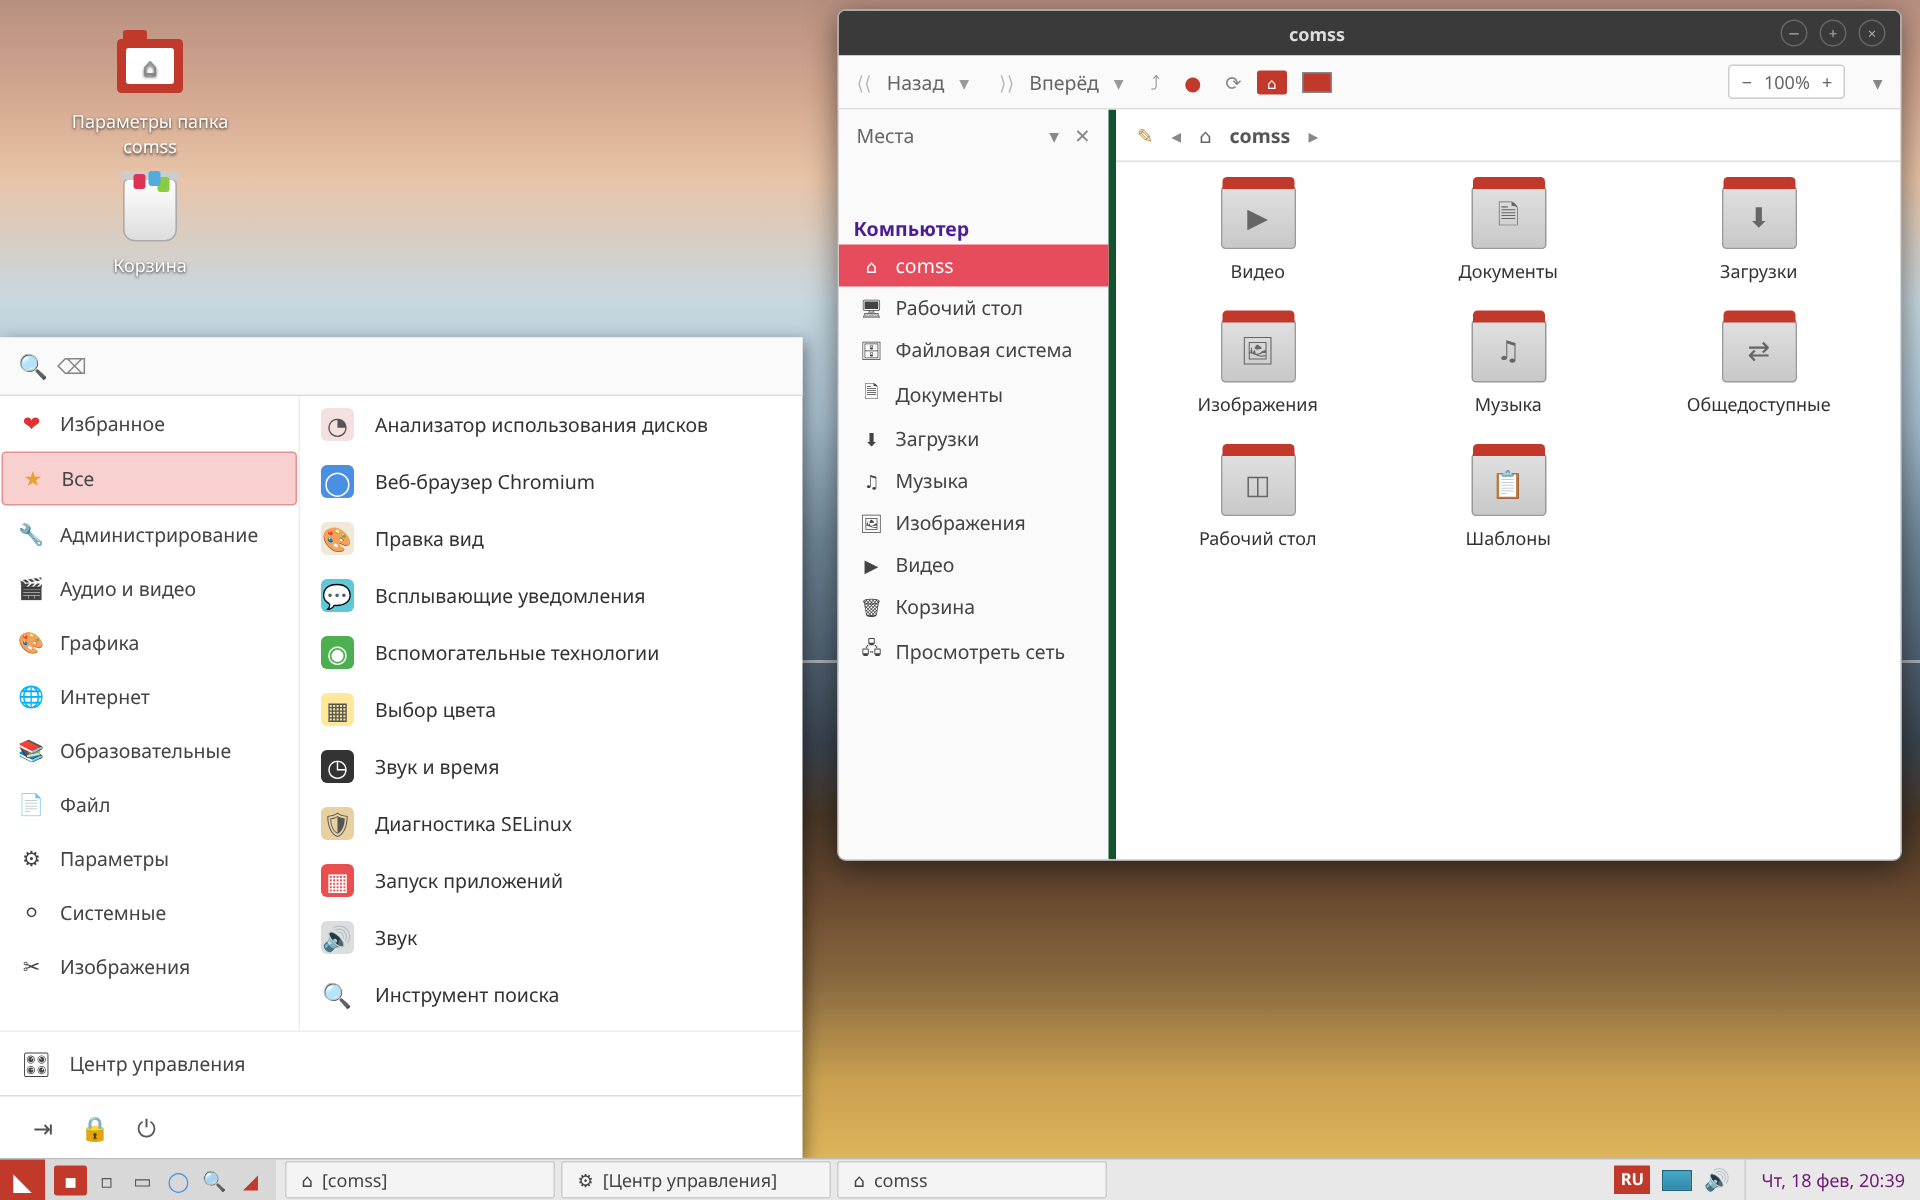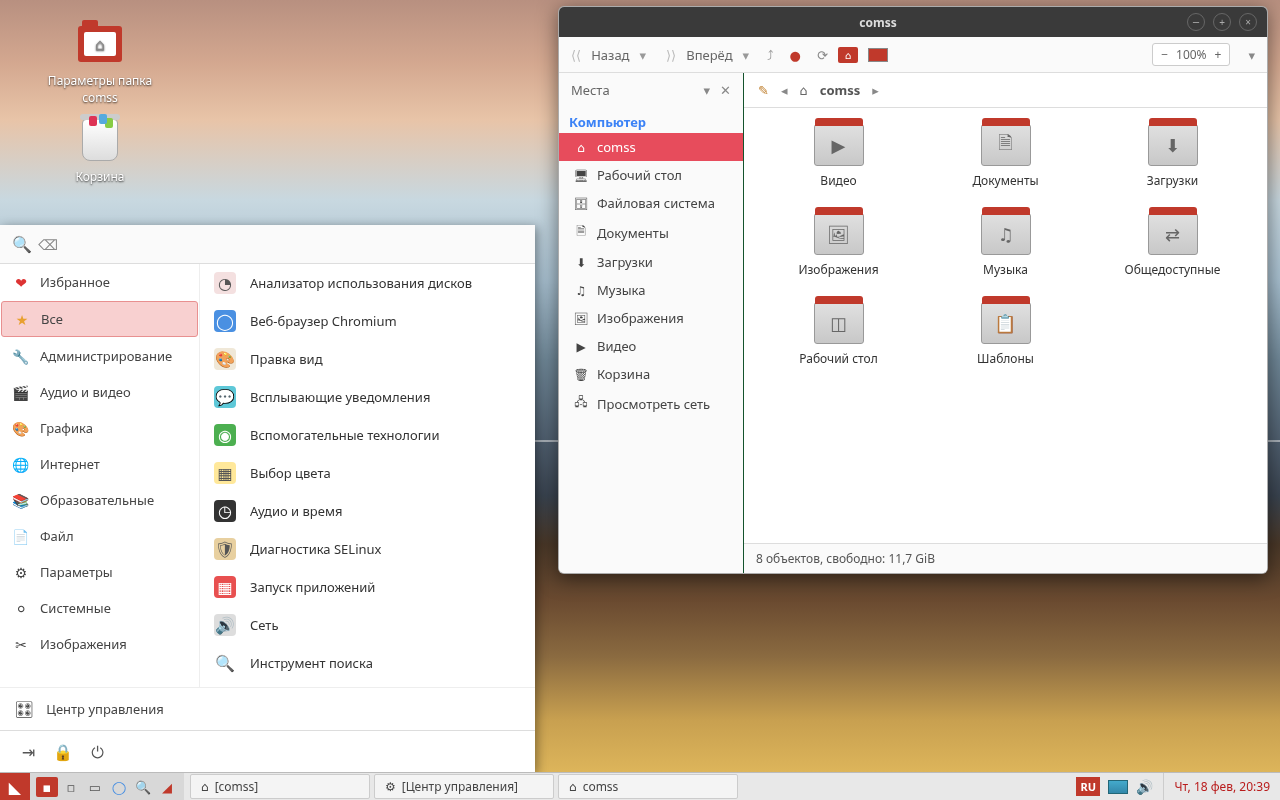--- a/index.html
+++ b/index.html
@@ -50,23 +50,23 @@
 .toolbar { background:#fafafa; padding:6px 12px; display:flex; align-items:center; gap:10px; border-bottom:1px solid #ddd; font-size:13px; color:#666; }
 .toolbar .nav-btn { display:flex; gap:4px; cursor:pointer; }
 .toolbar .sep { flex:1; }
 .toolbar .tb-ico { width:20px; height:18px; display:flex; align-items:center; justify-content:center; }
 .mini-folder { width:20px; height:16px; background:#c0392b; border-radius:2px; position:relative; }
 .mini-folder.home::after { content:"⌂"; position:absolute; inset:0; display:flex; align-items:center; justify-content:center; color:#fff; font-size:10px; }
 .mini-screen { width:20px; height:14px; background:#c0392b; border:1px solid #888; }
 .zoom-box { display:flex; align-items:center; gap:8px; border:1px solid #ccc; border-radius:3px; padding:2px 8px; background:#fff; font-size:12px; }
 
 .fm-body { flex:1; display:flex; overflow:hidden; }
-.fm-sidebar { width:185px; background:#fafafa; border-right:1px solid #14532d; display:flex; flex-direction:column; font-size:13px; }
+.fm-sidebar { width:185px; background:#fafafa; border-right:5px solid #14532d; display:flex; flex-direction:column; font-size:13px; }
 .places-head { display:flex; align-items:center; padding:8px 12px; color:#666; justify-content:space-between; }
-.sb-group { padding:6px 10px 2px; font-weight:bold; color:#3b82f6; font-size:13px; }
+.sb-group { padding:6px 10px 2px; font-weight:bold; color:#4c1d95; font-size:13px;margin-top:30px; }
 .sb-item { display:flex; align-items:center; gap:8px; padding:5px 14px; color:#444; cursor:pointer; }
 .sb-item.active { background:#e74c5c; color:#fff; }
 .sb-item .si { width:16px; text-align:center; font-size:12px; }
 
 .fm-main { flex:1; display:flex; flex-direction:column; background:#fff; }
 .pathbar { display:flex; align-items:center; gap:12px; padding:8px 14px; border-bottom:1px solid #ddd; font-size:13px; color:#555; }
 .pathbar .loc { font-weight:bold; }
 .icon-grid { flex:1; padding:16px; display:grid; grid-template-columns:repeat(3,1fr); gap:24px 10px; align-content:start; justify-items:center; }
 .grid-item { display:flex; flex-direction:column; align-items:center; gap:6px; font-size:12px; color:#333; cursor:pointer; width:130px; }
 .gf { width:50px; height:42px; background:linear-gradient(#e0e0e0,#c8c8c8); border:1px solid #999; border-radius:3px; position:relative; }
@@ -79,21 +79,21 @@
 .tb-launcher { width:30px; background:#c0392b; display:flex; align-items:center; justify-content:center; color:#fff; font-size:16px; cursor:pointer; }
 .tb-quick { display:flex; align-items:center; gap:2px; padding:0 6px; background:#d8d8d8; }
 .tb-quick .q { width:22px; height:20px; display:flex; align-items:center; justify-content:center; font-size:13px; color:#555; cursor:pointer; border-radius:2px; }
 .tb-quick .q.active { background:#c0392b; color:#fff; }
 .tb-tasks { flex:1; display:flex; align-items:center; gap:4px; padding:0 6px; }
 .task { display:flex; align-items:center; gap:6px; padding:3px 10px; background:#f4f4f4; border:1px solid #ccc; border-radius:2px; min-width:180px; cursor:pointer; color:#444; }
 .tb-tray { display:flex; align-items:center; gap:8px; padding:0 10px; }
 .ru-badge { background:#c0392b; color:#fff; font-weight:bold; padding:2px 4px; font-size:11px; }
 .tray-ico { color:#555; font-size:14px; }
 .net-ico { display:inline-block; width:20px; height:14px; background:linear-gradient(#4ac,#38a); border:1px solid #267; }
-.clock { padding:0 10px; color:#b91c1c; border-left:1px solid #ccc; display:flex; align-items:center; }
+.clock { padding:0 10px; color:#701a75; border-left:1px solid #ccc; display:flex; align-items:center; }
 
 .heart { color:#d33; }
 .star { color:#e8a030; }
 .globe { color:#2a72c8; }
 </style>
 </head>
 <body>
 
 <div class="wallpaper"></div>
 
@@ -186,33 +186,33 @@
         <div class="app-item">
           <span class="ai" style="background:#4caf50;color:#fff">◉</span>
           <span>Вспомогательные технологии</span>
         </div>
         <div class="app-item">
           <span class="ai" style="background:#ffe89a;color:#555">▦</span>
           <span>Выбор цвета</span>
         </div>
         <div class="app-item">
           <span class="ai" style="background:#333;color:#fff">◷</span>
-          <span>Аудио и время</span>
+          <span>Звук и время</span>
         </div>
         <div class="app-item">
           <span class="ai" style="background:#e8d0a0;color:#555">🛡</span>
           <span>Диагностика SELinux</span>
         </div>
         <div class="app-item">
           <span class="ai" style="background:#e85050;color:#fff">▦</span>
           <span>Запуск приложений</span>
         </div>
         <div class="app-item">
           <span class="ai" style="background:#ddd;color:#555">🔊</span>
-          <span>Сеть</span>
+          <span>Звук</span>
         </div>
         <div class="app-item">
           <span class="ai" style="background:#fff;color:#555">🔍</span>
           <span>Инструмент поиска</span>
         </div>
         <div class="app-item"></div>
       </div>
   </div>
   <div style="display:flex;align-items:center;gap:12px;padding:10px 14px;border-top:1px solid #eee;font-size:13px;color:#444">
     <span style="font-size:16px">🎛</span>
@@ -370,21 +370,20 @@
             </div>
             <span>Рабочий стол</span>
           </div>
           <div class="grid-item">
             <div class="gf">
               <span class="sym">📋</span>
             </div>
             <span>Шаблоны</span>
           </div>
         </div>
-      <div class="statusbar">8 объектов, свободно: 11,7 GiB</div>
     </div>
   </div>
 </div>
 
 <div class="taskbar">
   <div class="tb-launcher">◣</div>
   <div class="tb-quick">
     <div class="q active">▪</div>
     <div class="q">▫</div>
     <div class="q">▭</div>

